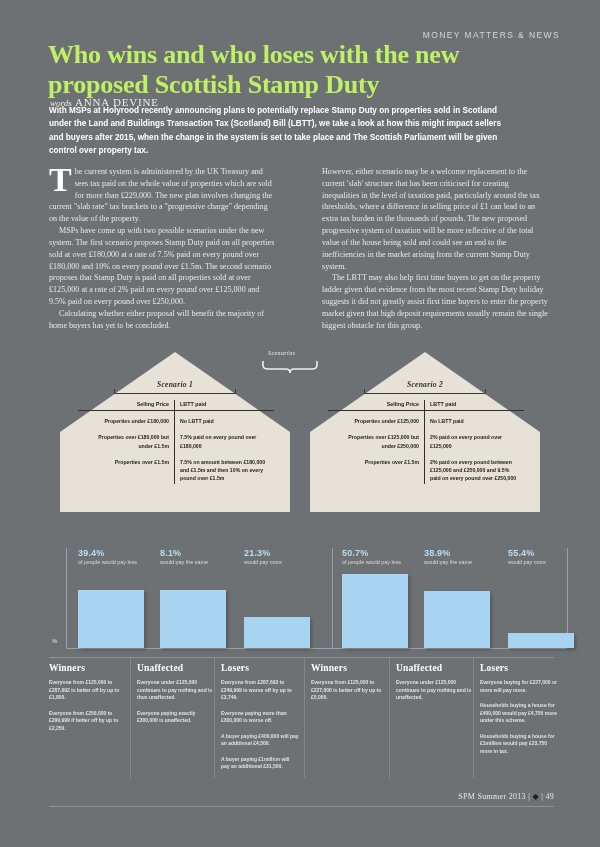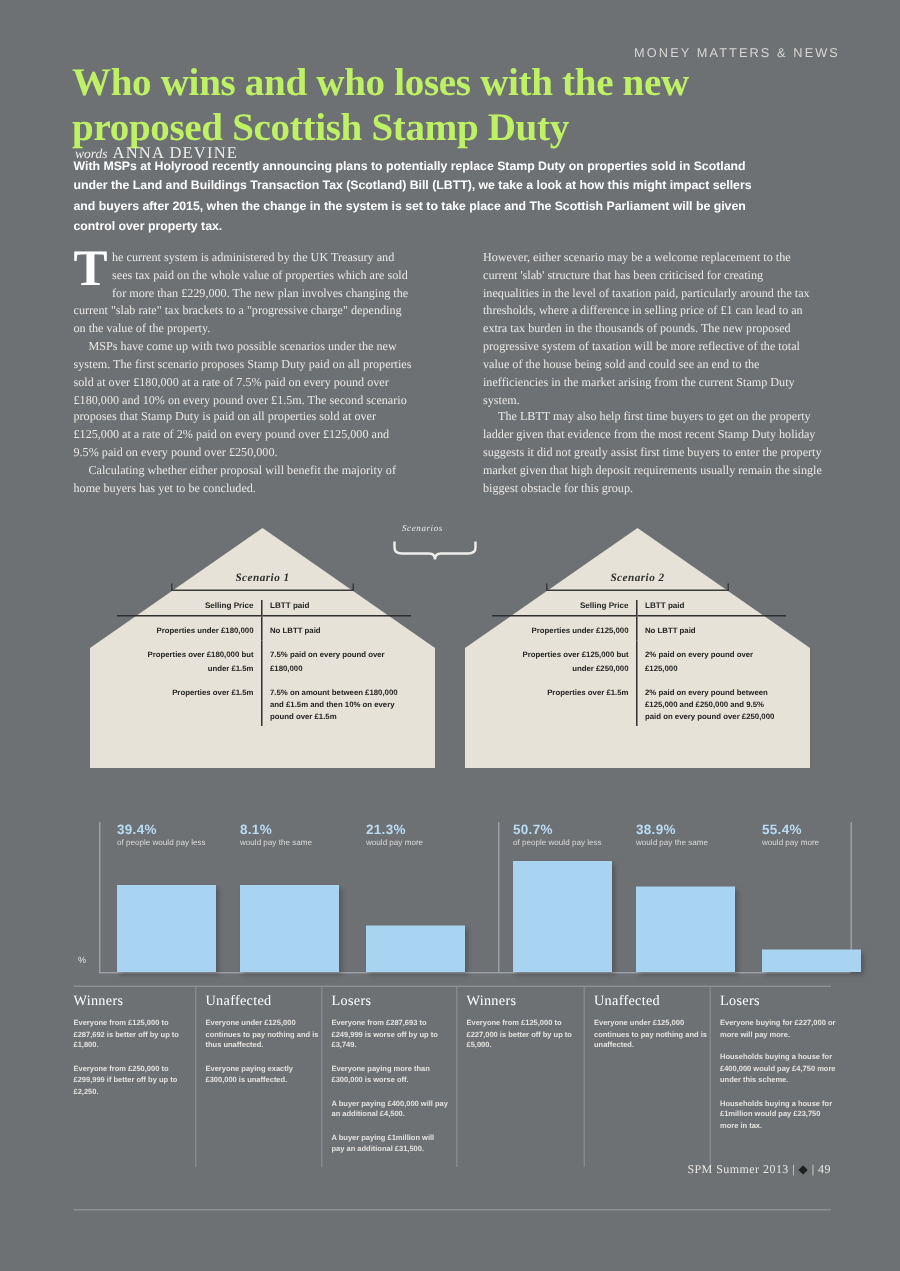--- a/index.html
+++ b/index.html
@@ -152,36 +152,36 @@
     font-size:5.4px;line-height:1.45;color:#dcdad6;margin-top:1px;
     width:70px;
   }
 
   
   .outcomes{position:absolute;left:49px;top:663px;width:505px;height:120px;}
   .ocol{position:absolute;top:0;width:78px;}
   .ocol h4{
     margin:0 0 6px 0;
     font-family:"Liberation Serif", serif;
-    font-weight:400;font-size:9.5px;color:#ffffff;
+    font-weight:700;font-size:9.5px;color:#ffffff;
     letter-spacing:0.2px;
   }
   .ocol p{
     margin:0 0 8px 0;
     font-family:"Liberation Sans", sans-serif;
     font-weight:700;
     font-size:5px;line-height:1.5;color:#e4e2de;
   }
   .sep{position:absolute;top:-5px;width:1px;height:120px;background:rgba(255,255,255,0.16);}
   .rule-top{position:absolute;left:49px;top:657px;width:505px;height:1px;background:rgba(255,255,255,0.22);}
 
   
   .footer-rule{position:absolute;left:49px;top:806px;width:505px;height:1px;background:rgba(255,255,255,0.22);}
   .footer{
-    position:absolute;right:46px;top:775px;
+    position:absolute;right:46px;top:792px;
     font-family:"Liberation Serif", serif;
     font-size:8px;color:#e9e7e3;letter-spacing:0.3px;
   }
   .footer .dia{font-size:8px;color:#1f1f1f;}
 </style>
 </head>
 <body>
 
 <div class="page">
 

